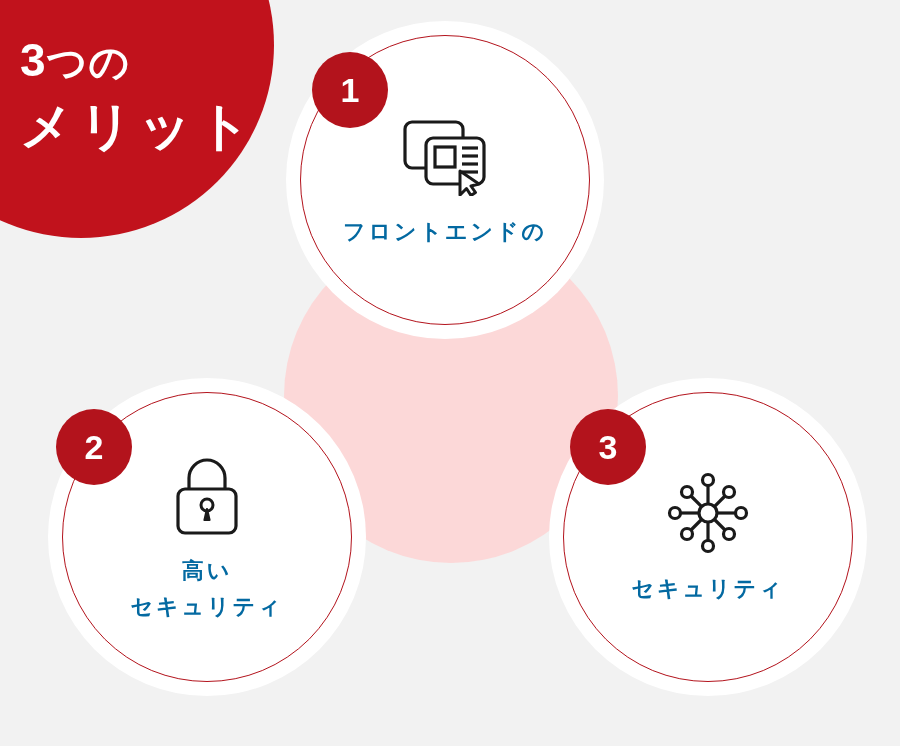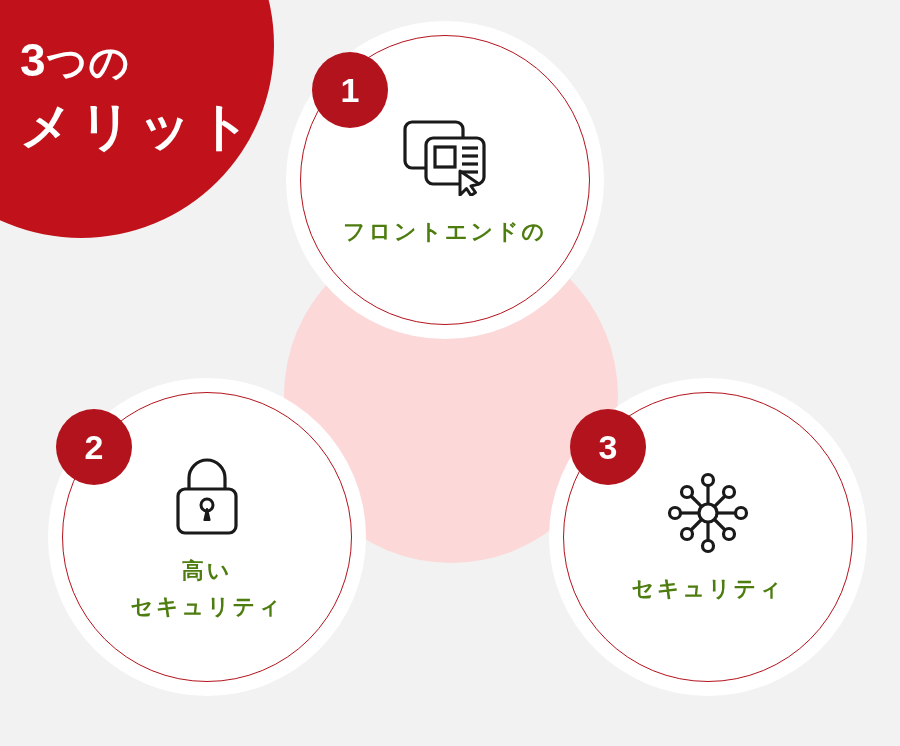--- a/index.html
+++ b/index.html
@@ -112,21 +112,21 @@
   .feature-icon {
     width: 100px;
     height: 92px;
     display: flex;
     align-items: center;
     justify-content: center;
     margin-bottom: 12px;
   }
   .feature-label {
     text-align: center;
-    color: #4d7c0f;
+    color: #0369a1;
     font-size: 22px;
     font-weight: bold;
     letter-spacing: 3px;
     line-height: 1.65;
     white-space: nowrap;
   }
   .feature-label span {
     display: block;
   }
 

